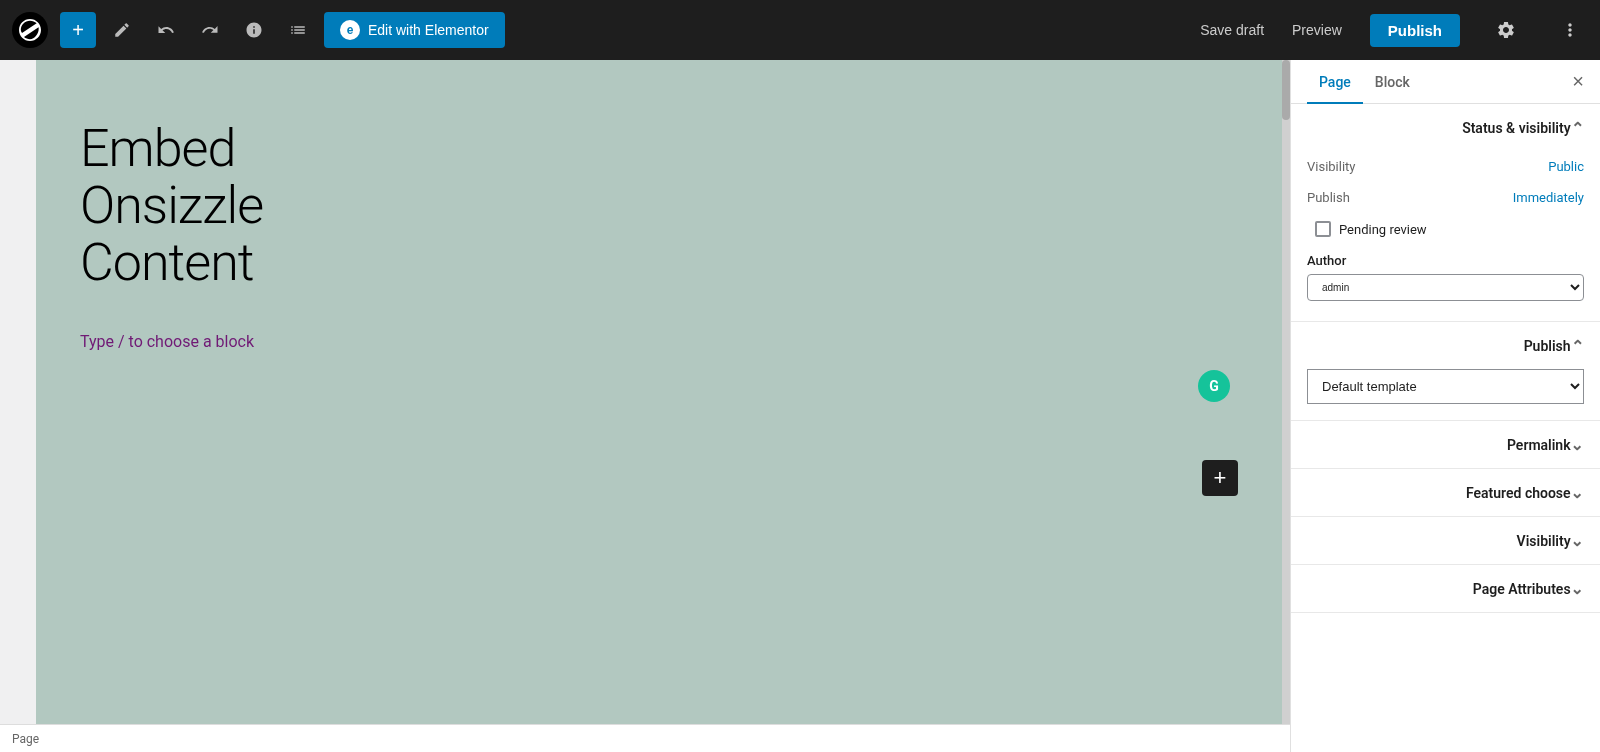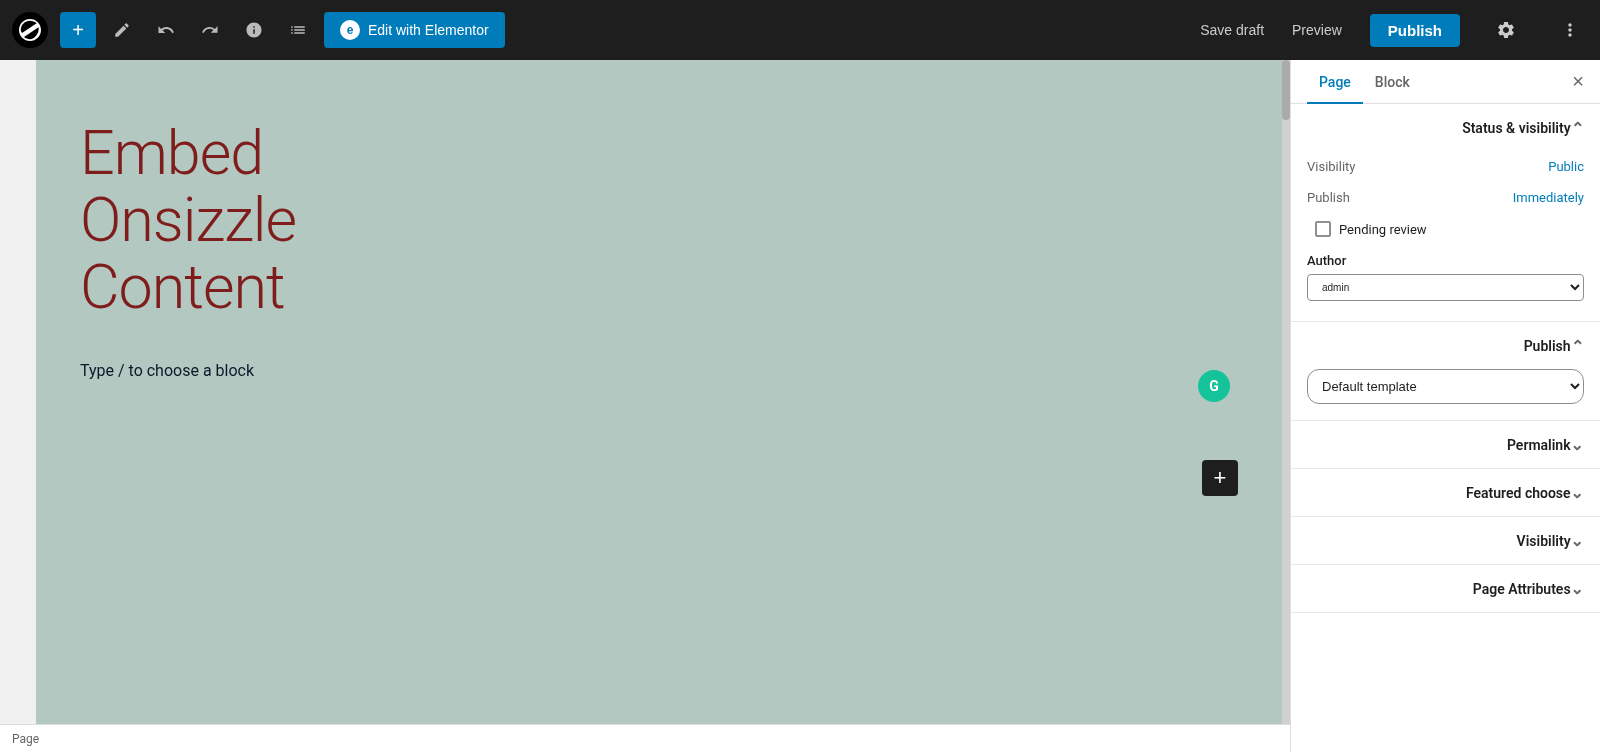--- a/index.html
+++ b/index.html
@@ -132,29 +132,29 @@
       flex: 1;
       background: #b2c8c0;
       position: relative;
       overflow: hidden;
     }
     .canvas-content {
       padding: 60px 80px 40px 80px;
       height: 100%;
     }
     .page-title-block {
-      color: #7f1d1d;
-      font-size: 61px;
+      color: #000000;
+      font-size: 52px;
       font-weight: 300;
       line-height: 1.1;
       letter-spacing: -1px;
       margin-bottom: 40px;
     }
     .block-placeholder {
-      color: #0f172a;
+      color: #701a75;
       font-size: 16px;
       margin-top: 20px;
     }
     .grammarly-icon {
       position: absolute;
       right: 60px;
       top: 310px;
       width: 32px; height: 32px;
       background: #15c39a;
       border-radius: 50%;
@@ -317,21 +317,21 @@
       background: #fff;
       cursor: pointer;
       appearance: auto;
     }
 
     
     .template-select {
       width: 100%;
       padding: 8px 10px;
       border: 1px solid #8c8f94;
-      border-radius: 12px;
+      border-radius: 0;
       font-size: 13px;
       color: #1e1e1e;
       background: #fff;
       cursor: pointer;
       appearance: auto;
     }
 
     
     .status-bar {
       position: fixed;

